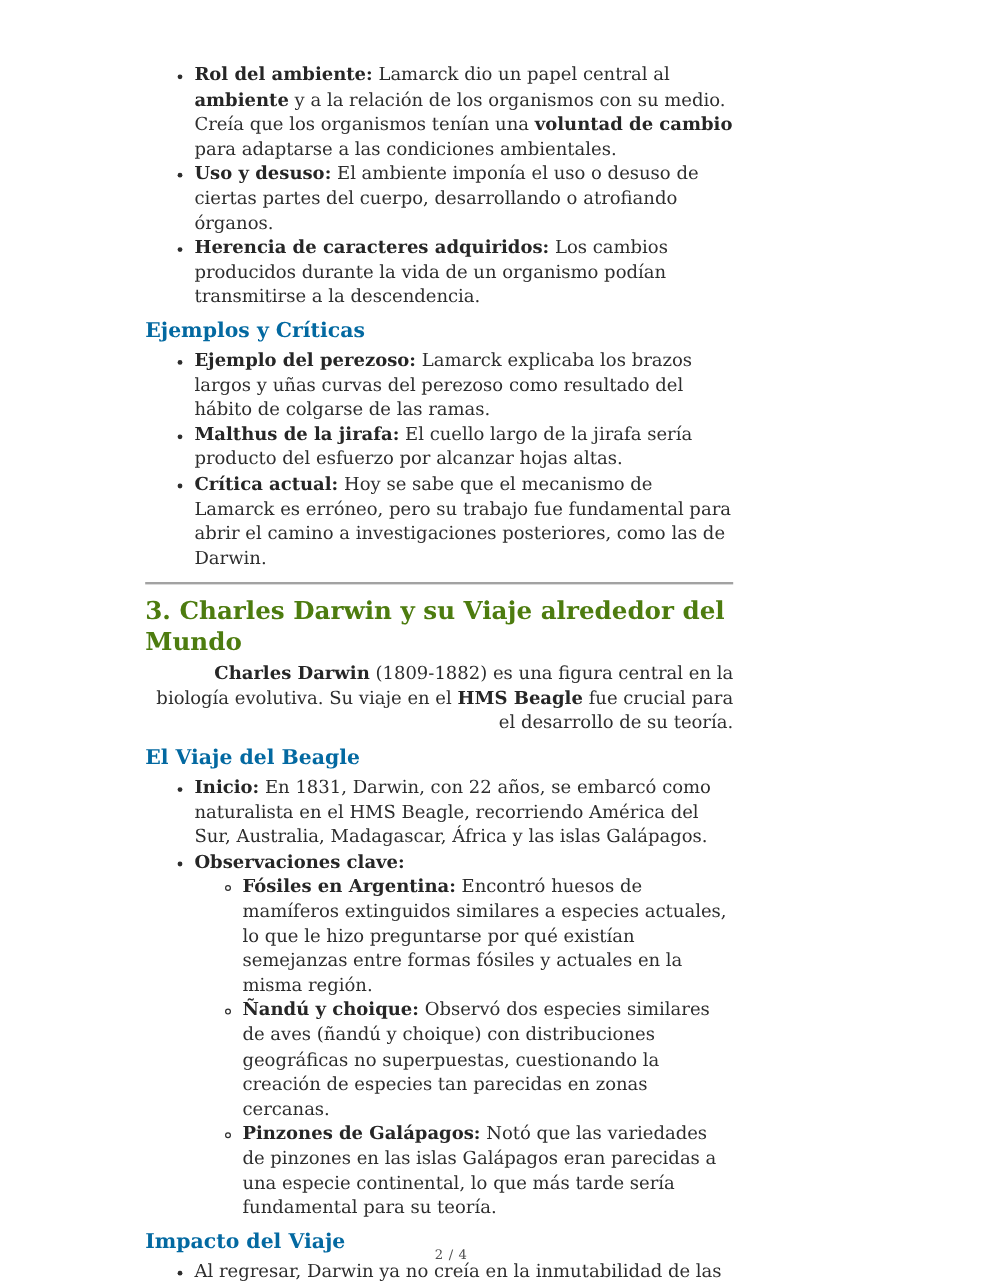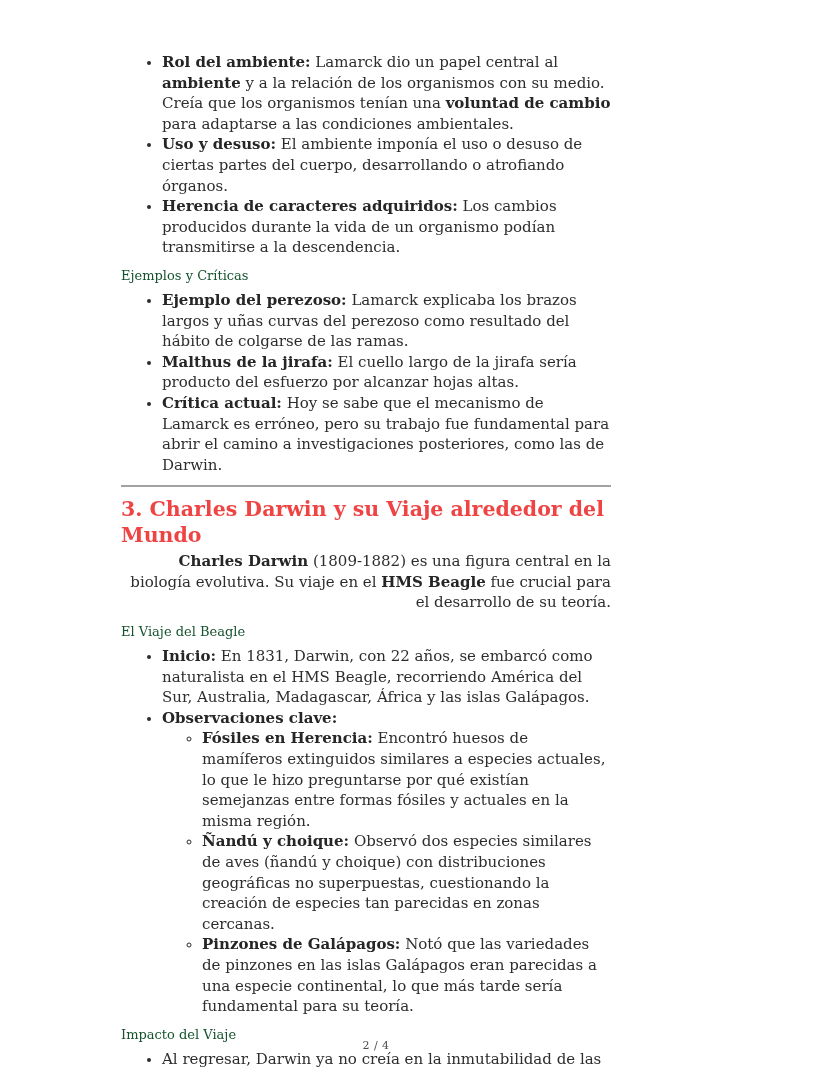--- a/index.html
+++ b/index.html
@@ -18,29 +18,29 @@
     font-family: "DejaVu Serif", "Liberation Serif", serif;
     font-size: 15px;
     line-height: 20.6px;
     color: #2d2d2d;
     -webkit-font-smoothing: antialiased;
   }
   .content h2 {
     font-size: 20.5px;
     line-height: 26px;
     margin: 9px 0 3px 0;
-    color: #ef4444;
+    color: #4d7c0f;
     font-weight: bold;
   }
   .content h3 {
-    font-size: 13px;
+    font-size: 17px;
     line-height: 22px;
     margin: 7px 0 3px 0;
-    color: #14532d;
-    font-weight: normal;
+    color: #0369a1;
+    font-weight: bold;
   }
   .content p {
     margin: 2px 0 8px 0;
     text-align: right;
   }
   .content hr {
     border: 0;
     border-top: 2px solid #a2a2a2;
     margin: 10px 0 9px 0;
   }
@@ -95,21 +95,21 @@
         <li><strong>Malthus de la jirafa:</strong> El cuello largo de la jirafa sería producto del esfuerzo por alcanzar hojas altas.</li>
         <li><strong>Crítica actual:</strong> Hoy se sabe que el mecanismo de Lamarck es erróneo, pero su trabajo fue fundamental para abrir el camino a investigaciones posteriores, como las de Darwin.</li>
       </ul>
       <hr>
       <h2>3. Charles Darwin y su Viaje alrededor del Mundo</h2>
       <p><strong>Charles Darwin</strong> (1809-1882) es una figura central en la biología evolutiva. Su viaje en el <strong>HMS Beagle</strong> fue crucial para el desarrollo de su teoría.</p>
       <h3>El Viaje del Beagle</h3>
       <ul class="l1">
         <li><strong>Inicio:</strong> En 1831, Darwin, con 22 años, se embarcó como naturalista en el HMS Beagle, recorriendo América del Sur, Australia, Madagascar, África y las islas Galápagos.</li>
         <li><strong>Observaciones clave:</strong><ul class="l2">
-            <li><strong>Fósiles en Herencia:</strong> Encontró huesos de mamíferos extinguidos similares a especies actuales, lo que le hizo preguntarse por qué existían semejanzas entre formas fósiles y actuales en la misma región.</li>
+            <li><strong>Fósiles en Argentina:</strong> Encontró huesos de mamíferos extinguidos similares a especies actuales, lo que le hizo preguntarse por qué existían semejanzas entre formas fósiles y actuales en la misma región.</li>
             <li><strong>Ñandú y choique:</strong> Observó dos especies similares de aves (ñandú y choique) con distribuciones geográficas no superpuestas, cuestionando la creación de especies tan parecidas en zonas cercanas.</li>
             <li><strong>Pinzones de Galápagos:</strong> Notó que las variedades de pinzones en las islas Galápagos eran parecidas a una especie continental, lo que más tarde sería fundamental para su teoría.</li>
           </ul></li>
       </ul>
       <h3>Impacto del Viaje</h3>
       <ul class="l1">
         <li>Al regresar, Darwin ya no creía en la inmutabilidad de las especies ni en su origen por creación divina. Comenzó a buscar explicaciones científicas para la diversidad y adaptación de los seres vivos.</li>
       </ul>
       <hr>
       <h2>4. Darwin y la Evolución por Selección Natural</h2>

